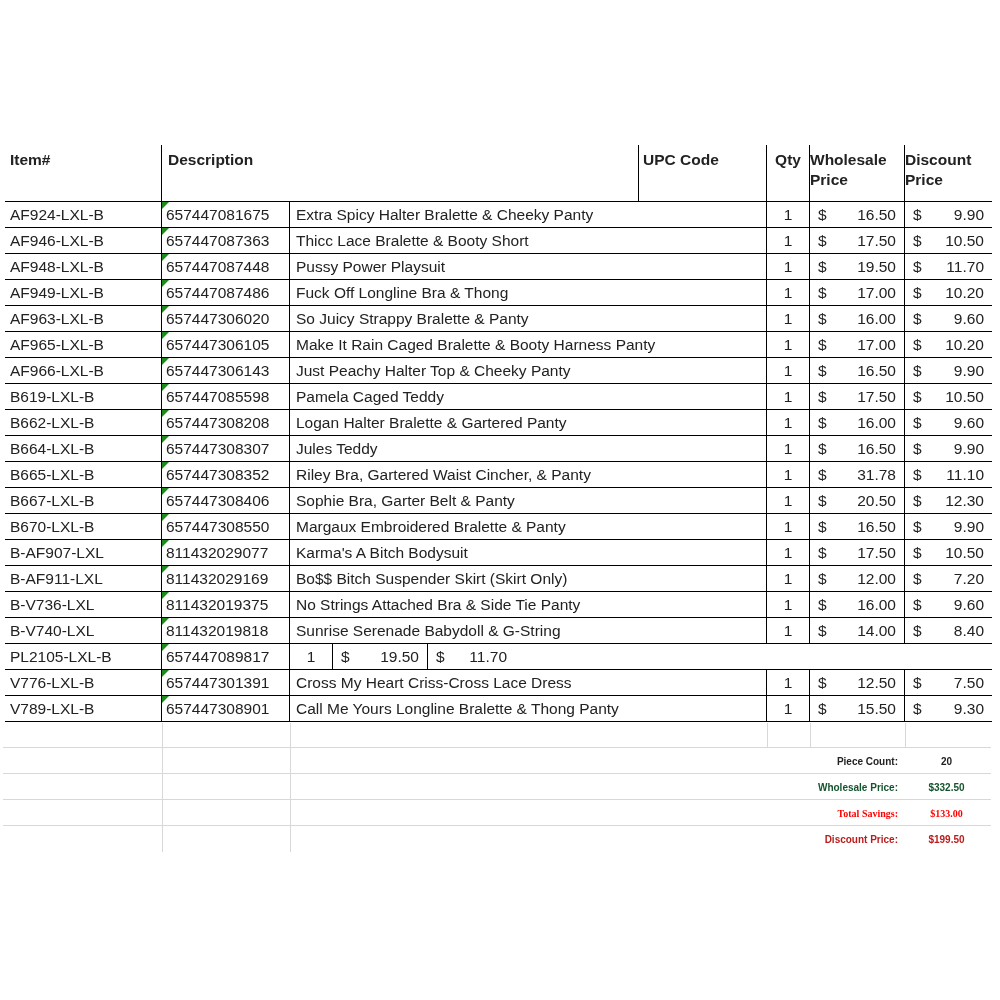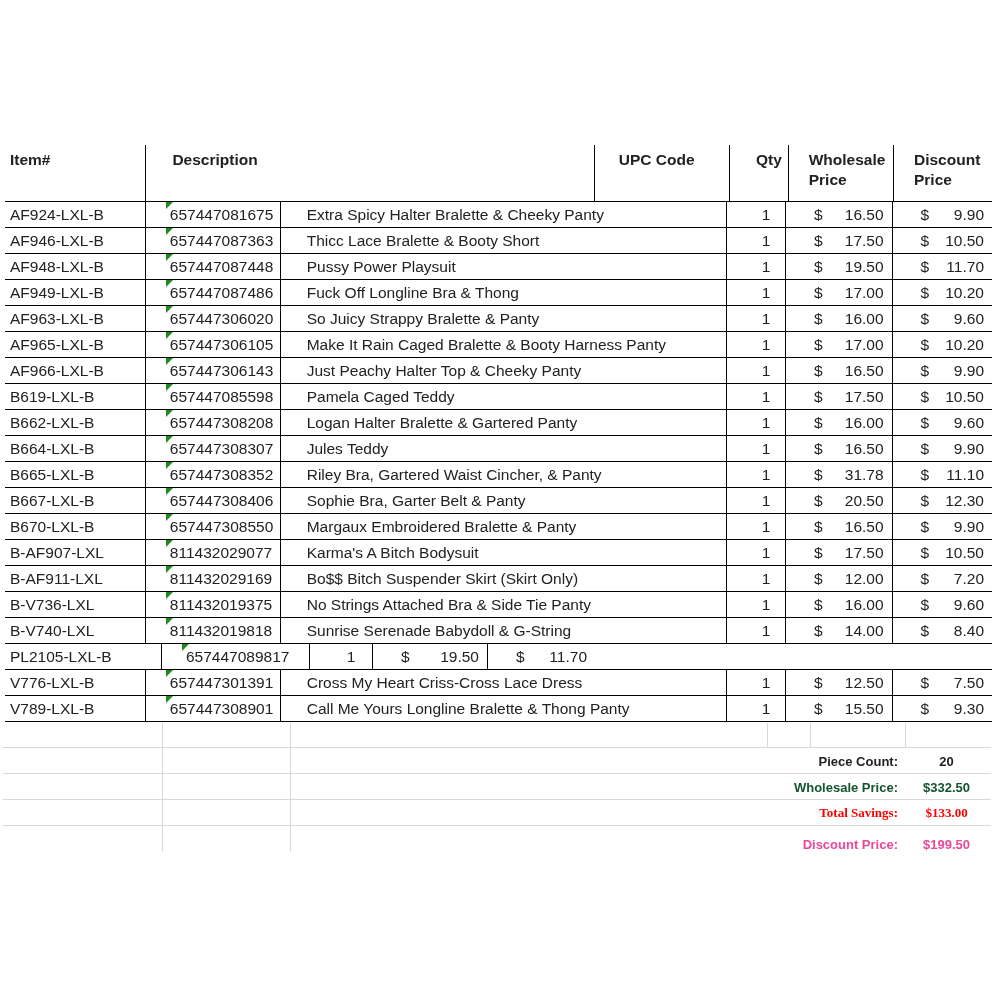--- a/index.html
+++ b/index.html
@@ -5,21 +5,21 @@
   html,body{margin:0;padding:0;}
   body{
     width:1000px;height:1000px;background:#ffffff;
     font-family:"Liberation Sans", sans-serif;
     color:#222222;
   }
   .page{position:relative;width:1000px;height:1000px;background:#ffffff;overflow:hidden;}
 
   
   .sheet-table{position:absolute;left:5px;top:145px;width:987px;}
-  .trow{display:flex;height:26px;box-sizing:border-box;border-bottom:1px solid #000000;background:#ffffff;gap:20px;}
+  .trow{display:flex;height:26px;box-sizing:border-box;border-bottom:1px solid #000000;background:#ffffff;}
   .trow.header{height:57px;}
   .tcell{box-sizing:border-box;position:relative;white-space:nowrap;overflow:visible;
          font-size:15.5px;line-height:25px;}
   .c0{width:157px;border-right:1px solid #000000;padding-left:5px;}
   .c1{width:128px;border-right:1px solid #000000;padding-left:4px;}
   .c2{width:477px;border-right:1px solid #000000;padding-left:6px;}
   .c3{width:43px; border-right:1px solid #000000;text-align:center;}
   .c4{width:95px; border-right:1px solid #000000;}
   .c5{width:87px;}
   .header .tcell{font-weight:bold;line-height:20px;padding-top:5px;white-space:normal;}
@@ -28,21 +28,21 @@
        border-top:7px solid #1e8a1e;border-right:7px solid transparent;}
 
   
   .gl{position:absolute;background:#d8d8d8;}
   .gl.h{height:1px;left:3px;width:988px;}
   .gl.v{width:1px;}
 
   
   .summary{position:absolute;left:5px;top:748px;width:985px;}
   .srow{display:flex;height:26px;align-items:center;justify-content:flex-end;
-        font-weight:bold;font-size:13px;}
+        font-weight:bold;font-size:10px;}
   .srow .slabel{margin-right:5px;text-align:right;}
   .srow .svalue{width:87px;text-align:center;}
 </style>
 </head>
 <body>
 
 <div class="page">
 
   <div class="sheet-table">
     <div class="trow header">
@@ -412,19 +412,19 @@
       <span class="svalue">20</span>
     </div>
       <div class="srow" style="color: #14532d;">
       <span class="slabel">Wholesale Price:</span>
       <span class="svalue">$332.50</span>
     </div>
       <div class="srow" style="color: rgb(255, 0, 0); font-family: Liberation Serif, serif;">
       <span class="slabel">Total Savings:</span>
       <span class="svalue">$133.00</span>
     </div>
-      <div class="srow" style="color: #ec4899; align-items: flex-end;">
+      <div class="srow" style="color: #b91c1c;">
       <span class="slabel">Discount Price:</span>
       <span class="svalue">$199.50</span>
     </div>
     </div>
 
 </div>
 
 </body></html>

